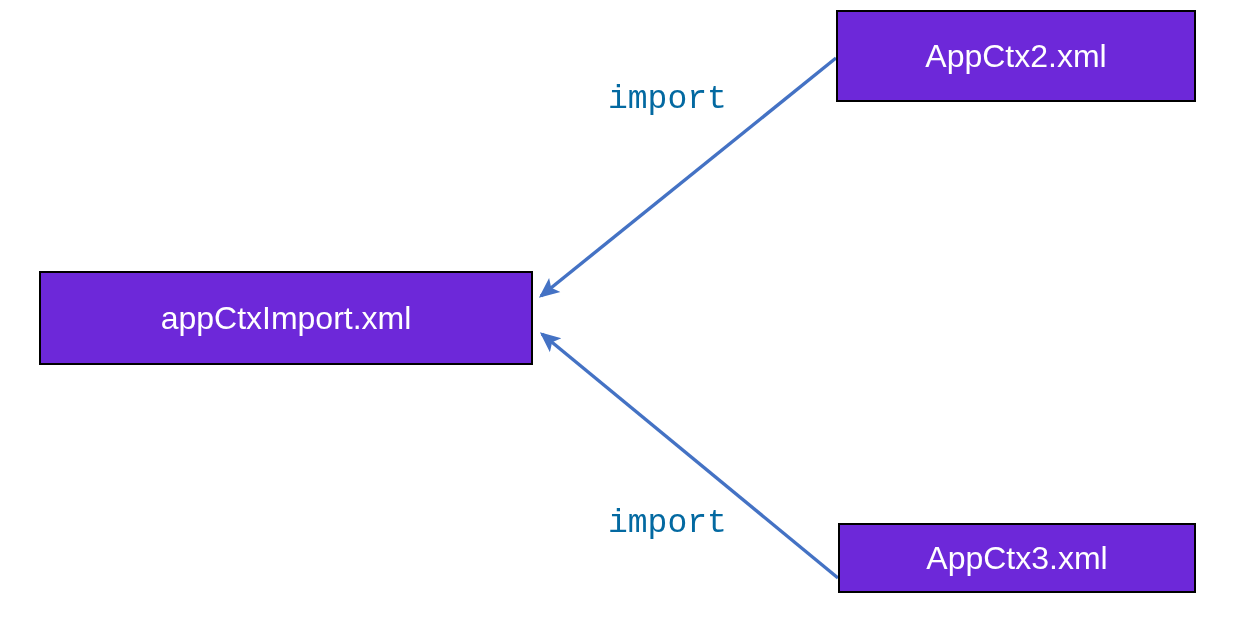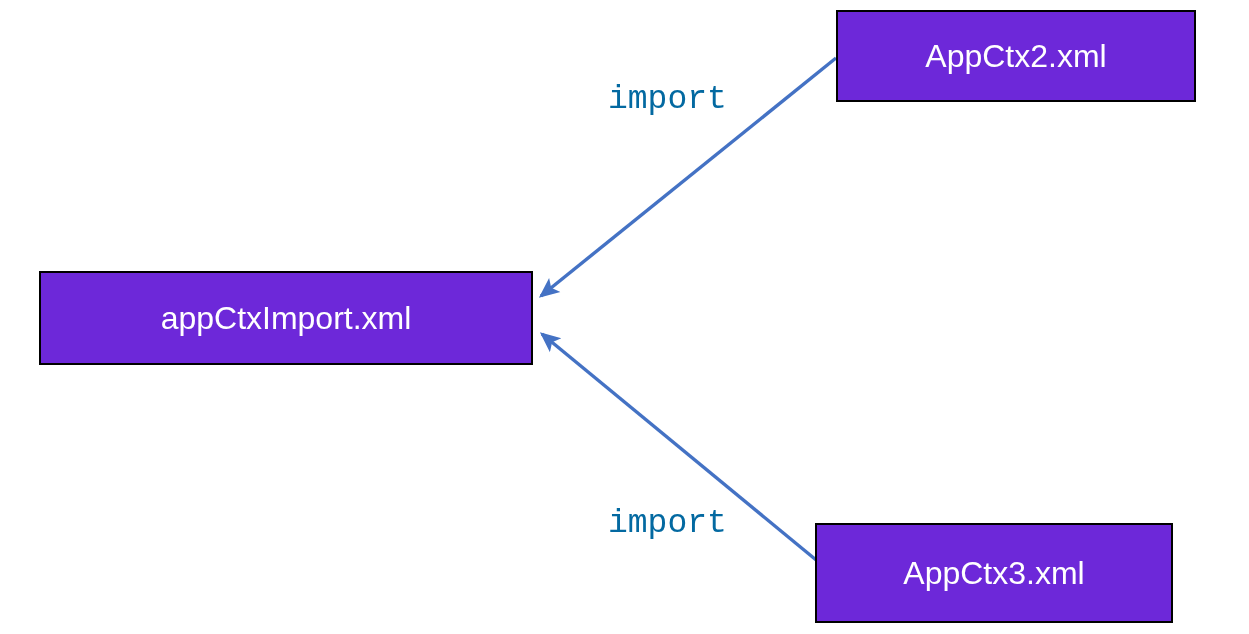--- a/index.html
+++ b/index.html
@@ -42,24 +42,24 @@
     height: 94px;
     margin-top: 7px;
   }
   #node-appctx2 {
     left: 836px;
     top: 10px;
     width: 360px;
     height: 92px;
   }
   #node-appctx3 {
-    left: 815px;
+    left: 838px;
     top: 523px;
     width: 358px;
-    height: 100px;
+    height: 70px;
   }
   .edge-label {
     position: absolute;
     font-family: Liberation Mono, monospace;
     font-size: 33px;
     color: #0369a1;
     white-space: nowrap;
     line-height: 1;
   }
   #edge-label-import-top {

